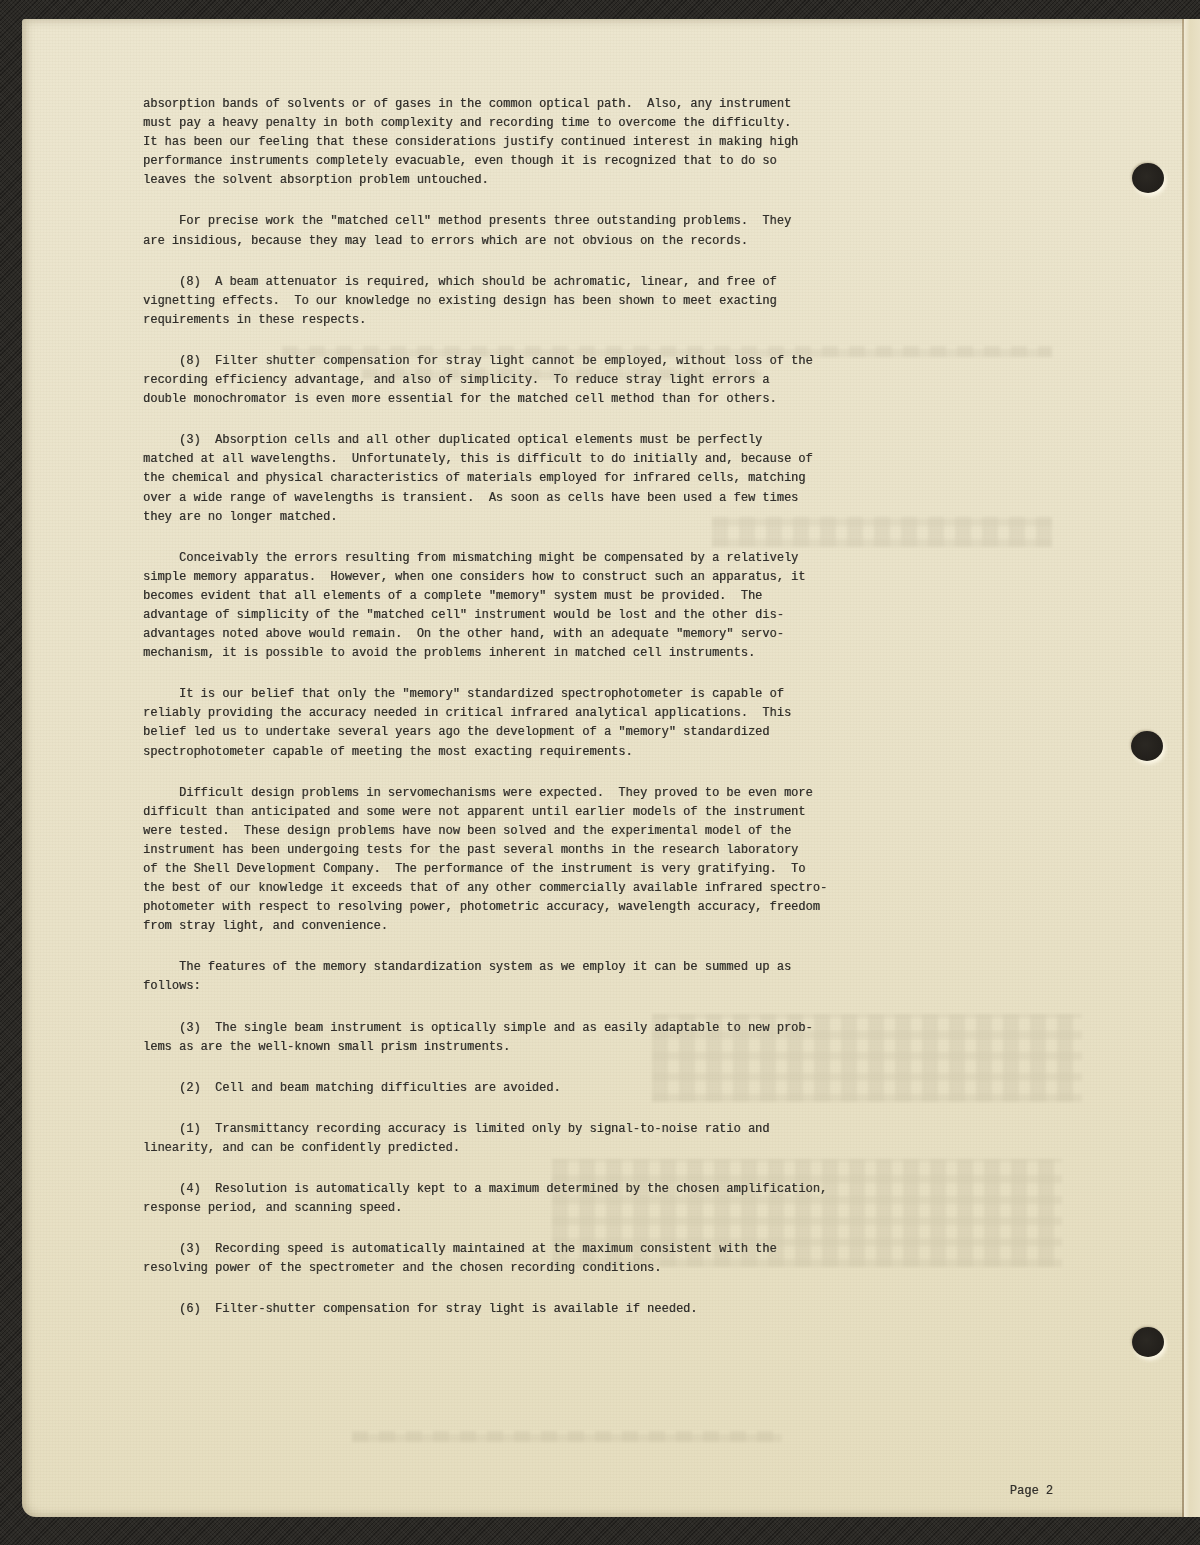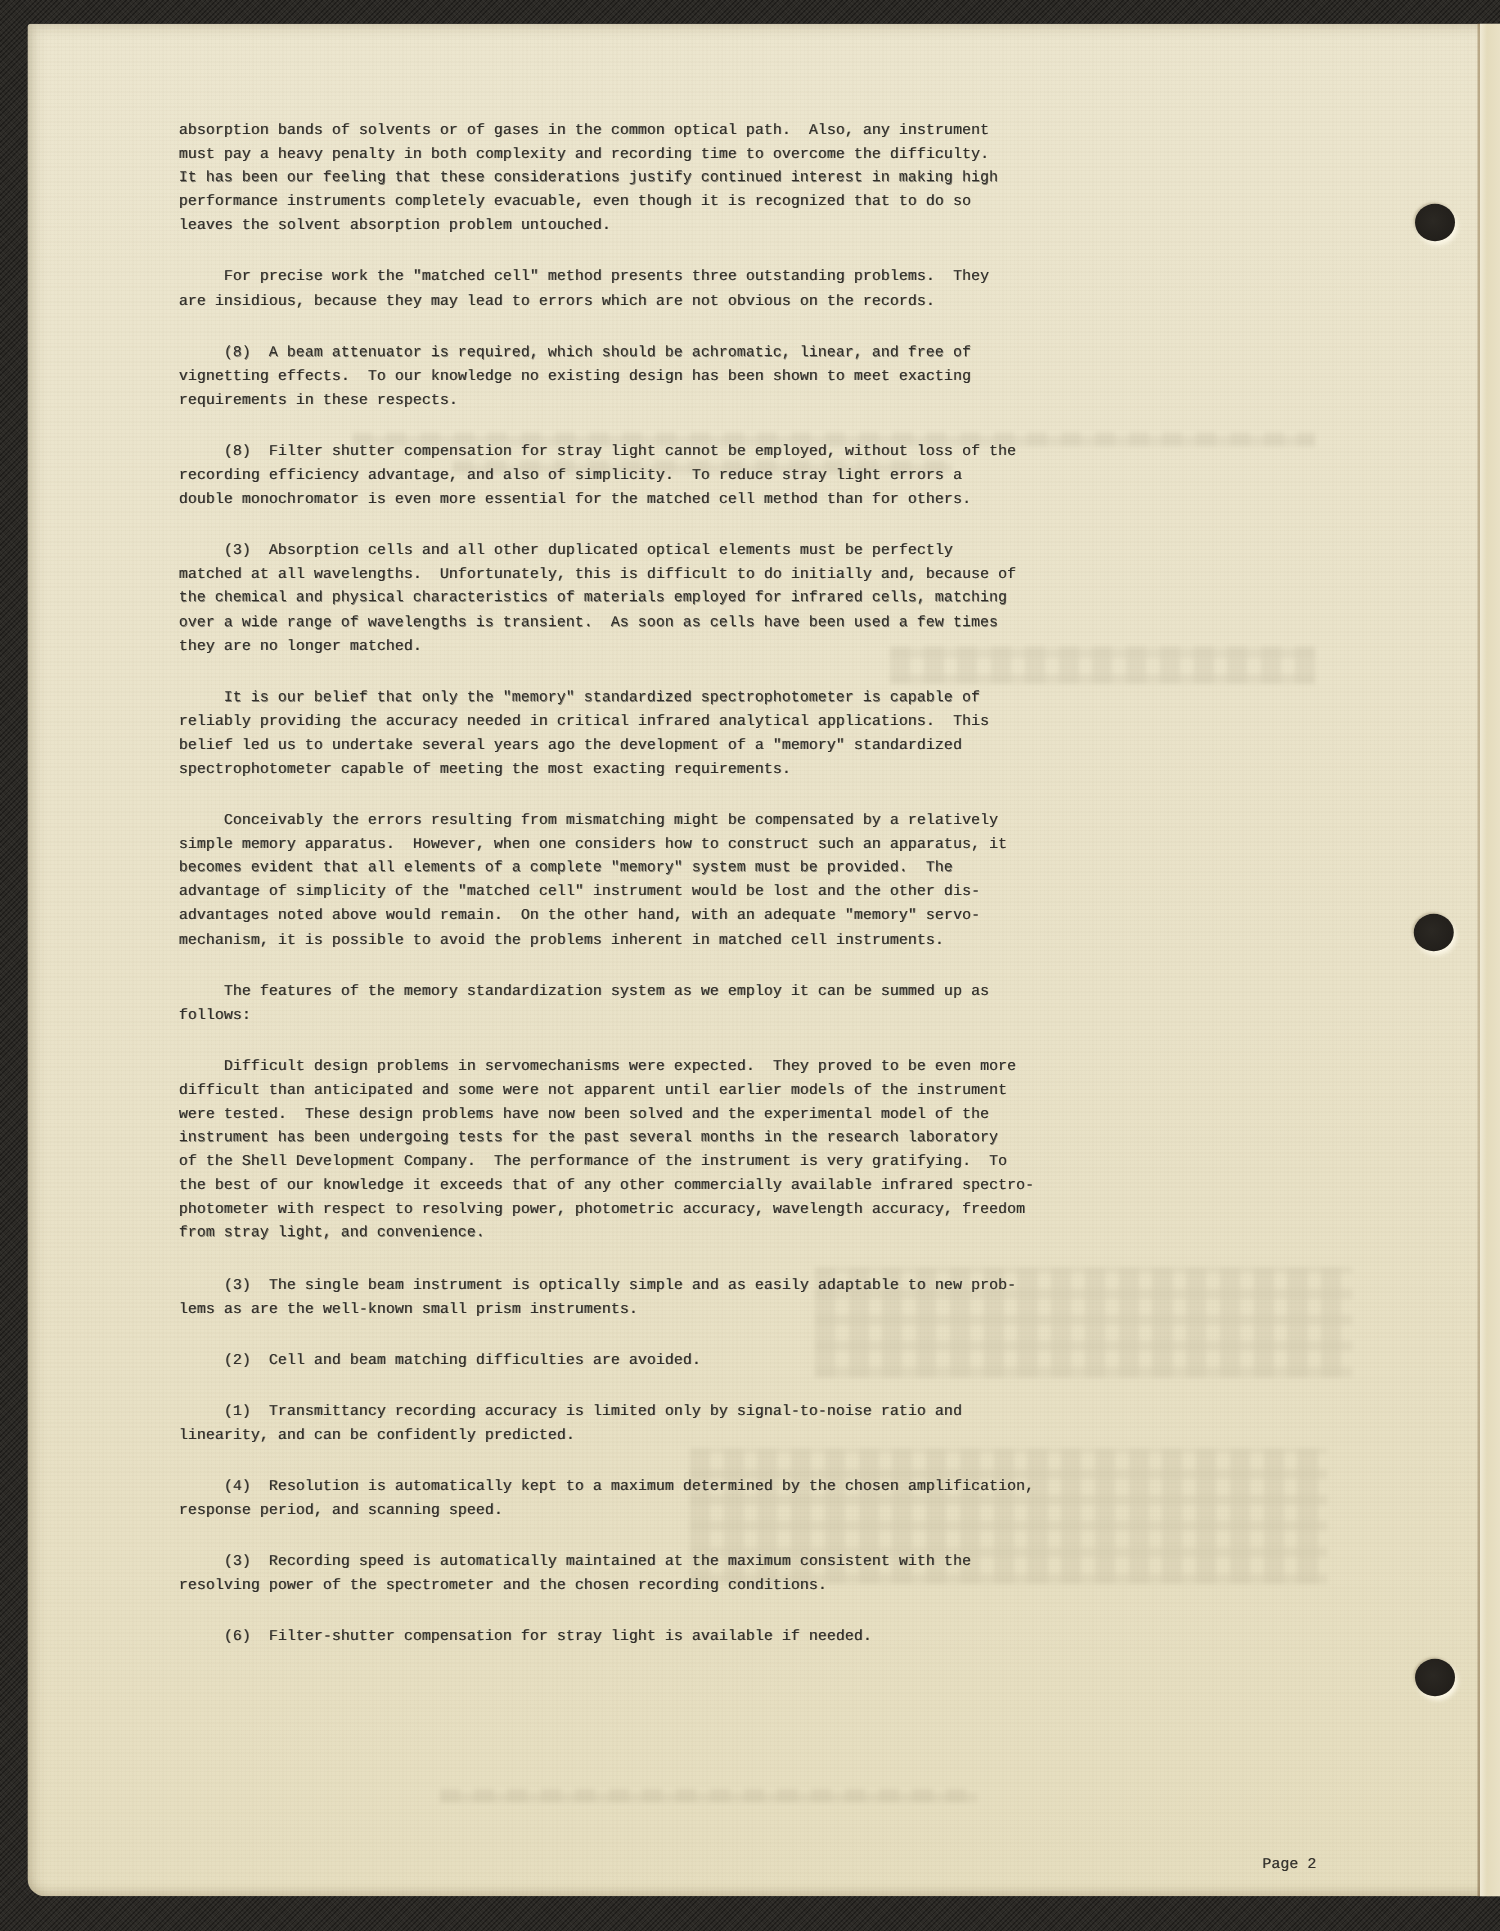--- a/index.html
+++ b/index.html
@@ -89,40 +89,40 @@
 vignetting effects.  To our knowledge no existing design has been shown to meet exacting
 requirements in these respects.</p>
       <p class="para">     (8)  Filter shutter compensation for stray light cannot be employed, without loss of the
 recording efficiency advantage, and also of simplicity.  To reduce stray light errors a
 double monochromator is even more essential for the matched cell method than for others.</p>
       <p class="para">     (3)  Absorption cells and all other duplicated optical elements must be perfectly
 matched at all wavelengths.  Unfortunately, this is difficult to do initially and, because of
 the chemical and physical characteristics of materials employed for infrared cells, matching
 over a wide range of wavelengths is transient.  As soon as cells have been used a few times
 they are no longer matched.</p>
-      <p class="para">     It is our belief that only the "memory" standardized spectrophotometer is capable of
-reliably providing the accuracy needed in critical infrared analytical applications.  This
-belief led us to undertake several years ago the development of a "memory" standardized
-spectrophotometer capable of meeting the most exacting requirements.</p>
       <p class="para">     Conceivably the errors resulting from mismatching might be compensated by a relatively
 simple memory apparatus.  However, when one considers how to construct such an apparatus, it
 becomes evident that all elements of a complete "memory" system must be provided.  The
 advantage of simplicity of the "matched cell" instrument would be lost and the other dis-
 advantages noted above would remain.  On the other hand, with an adequate "memory" servo-
 mechanism, it is possible to avoid the problems inherent in matched cell instruments.</p>
-      <p class="para">     The features of the memory standardization system as we employ it can be summed up as
-follows:</p>
+      <p class="para">     It is our belief that only the "memory" standardized spectrophotometer is capable of
+reliably providing the accuracy needed in critical infrared analytical applications.  This
+belief led us to undertake several years ago the development of a "memory" standardized
+spectrophotometer capable of meeting the most exacting requirements.</p>
       <p class="para">     Difficult design problems in servomechanisms were expected.  They proved to be even more
 difficult than anticipated and some were not apparent until earlier models of the instrument
 were tested.  These design problems have now been solved and the experimental model of the
 instrument has been undergoing tests for the past several months in the research laboratory
 of the Shell Development Company.  The performance of the instrument is very gratifying.  To
 the best of our knowledge it exceeds that of any other commercially available infrared spectro-
 photometer with respect to resolving power, photometric accuracy, wavelength accuracy, freedom
 from stray light, and convenience.</p>
+      <p class="para">     The features of the memory standardization system as we employ it can be summed up as
+follows:</p>
       <p class="para">     (3)  The single beam instrument is optically simple and as easily adaptable to new prob-
 lems as are the well-known small prism instruments.</p>
       <p class="para">     (2)  Cell and beam matching difficulties are avoided.</p>
       <p class="para">     (1)  Transmittancy recording accuracy is limited only by signal-to-noise ratio and
 linearity, and can be confidently predicted.</p>
       <p class="para">     (4)  Resolution is automatically kept to a maximum determined by the chosen amplification,
 response period, and scanning speed.</p>
       <p class="para">     (3)  Recording speed is automatically maintained at the maximum consistent with the
 resolving power of the spectrometer and the chosen recording conditions.</p>
       <p class="para">     (6)  Filter-shutter compensation for stray light is available if needed.</p>

